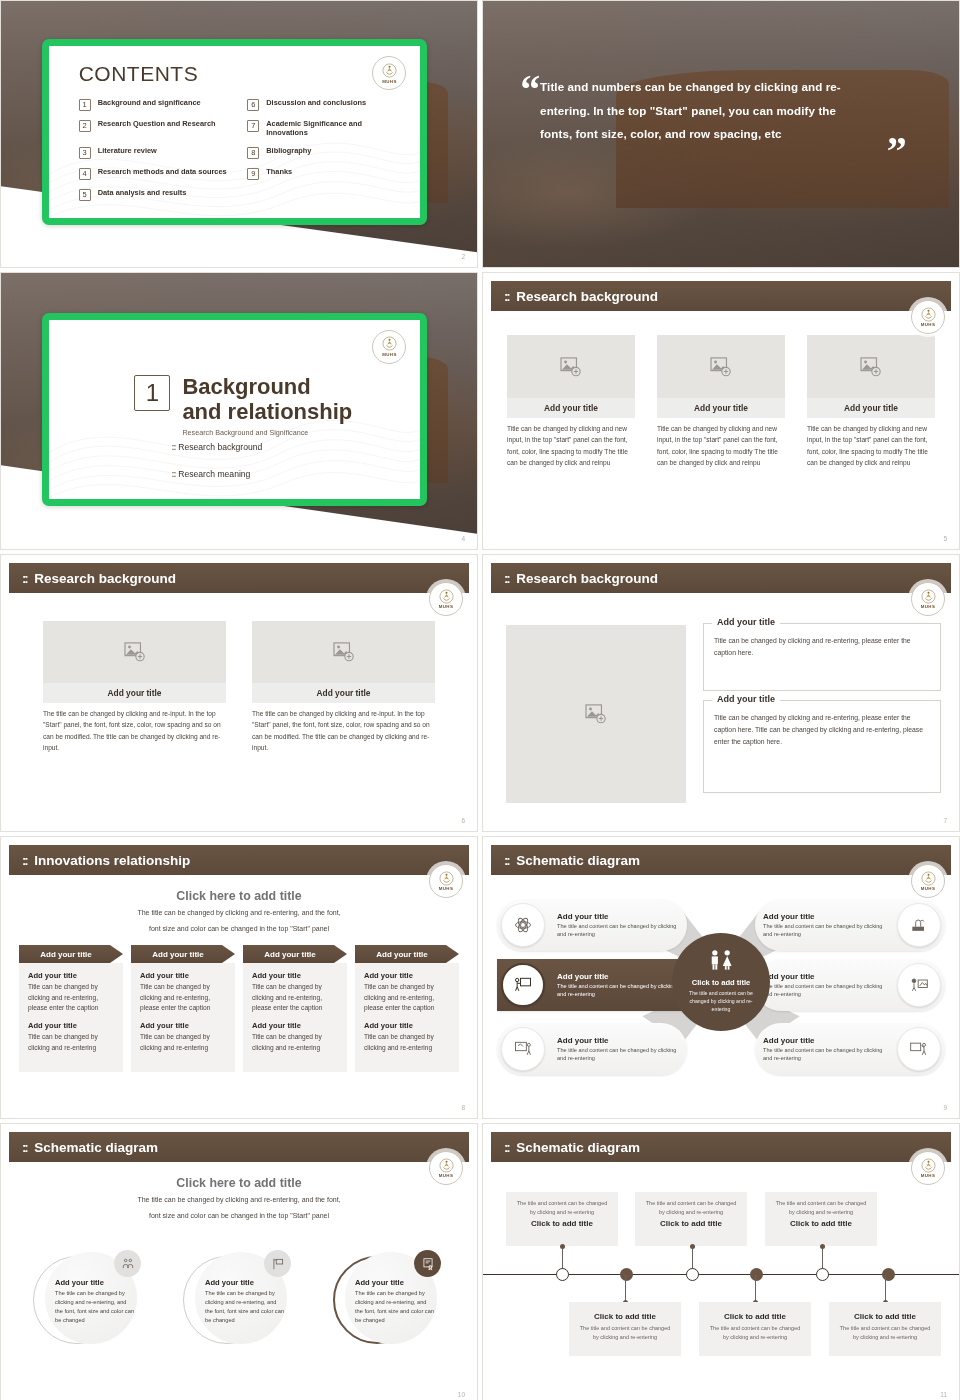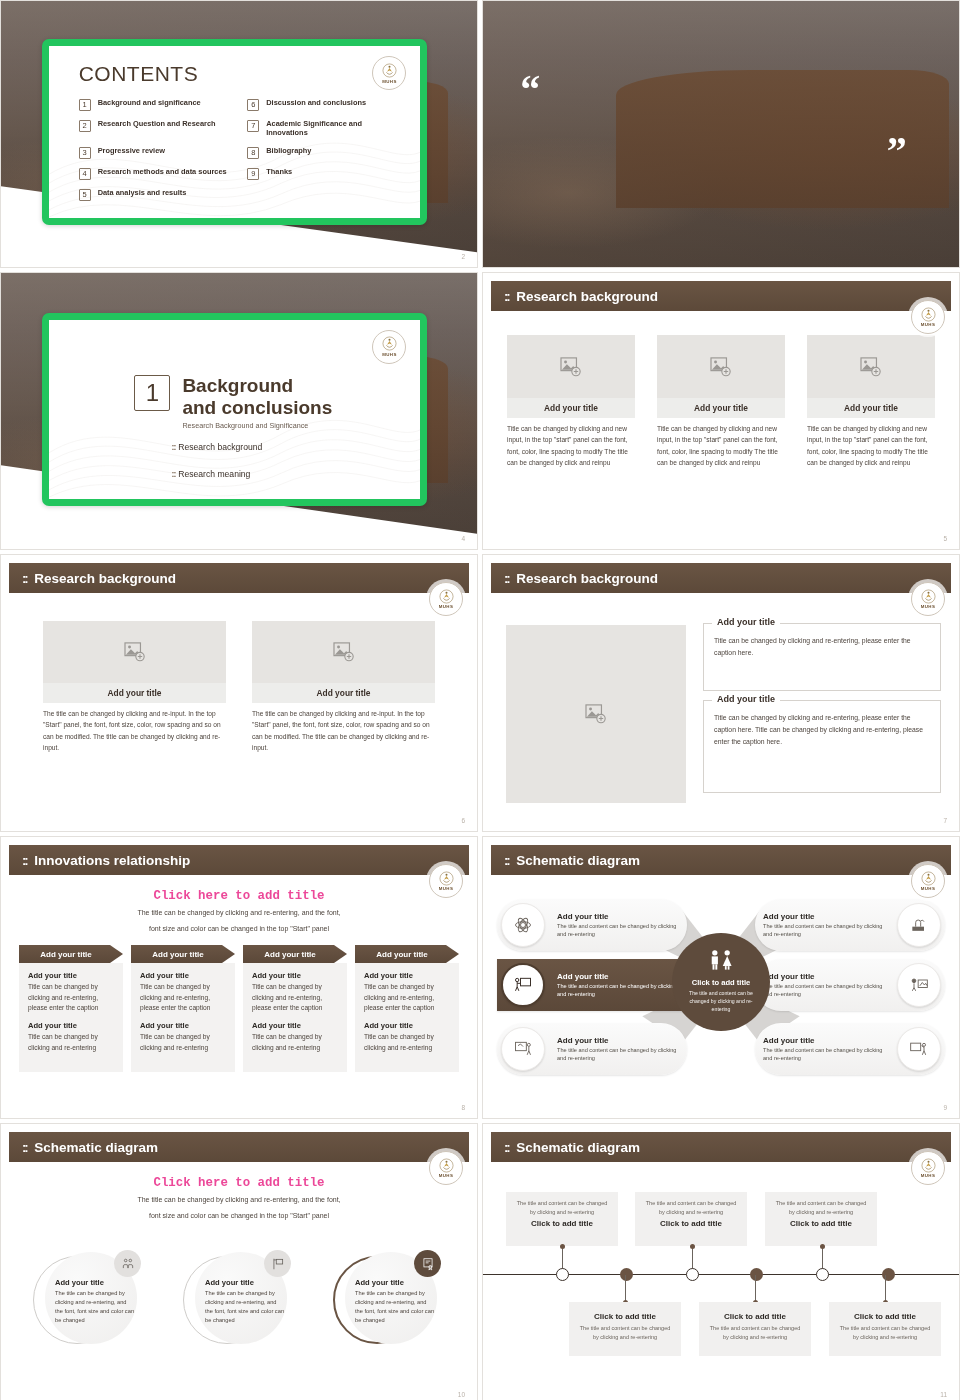--- a/index.html
+++ b/index.html
@@ -126,21 +126,21 @@
 
   
   .sec-wrap { position: absolute; left: 23%; top: 31%; display: flex; gap: 12px; }
   .sec-num {
     width: 36px; height: 36px;
     border: 1.2px solid #6b5a48;
     display: flex; align-items: center; justify-content: center;
     font-size: 24px; color: #4a3a2c;
     border-radius: 2px;
   }
-  .sec-title { font-size: 19px; font-weight: bold; color: #4a3a2c; line-height: 1.12; }
+  .sec-title { font-size: 22px; font-weight: bold; color: #4a3a2c; line-height: 1.12; }
   .sec-sub { font-size: 7.2px; color: #6a5c50; margin-top: 3px; }
   .sec-bul { position: absolute; left: 33%; top: 59%; }
   .sec-bul div { font-size: 8.6px; color: #3b3029; margin-bottom: 4px; margin-top: 17px; }
   .sec-bul .dd { color: #7a6450; font-weight: bold; letter-spacing: -1px; margin-right: 3px; }
 
   
   .hdrbar {
     position: absolute; left: 8px; right: 8px; top: 8px; height: 30px;
     background: linear-gradient(180deg, #6a5544, #5c4939);
     display: flex; align-items: center;
@@ -203,21 +203,21 @@
     position: absolute; top: -7px; left: 8px;
     background: #fff; padding: 0 5px;
     font-size: 9px; font-weight: bold; color: #3b3029;
   }
   .fsbox p { font-size: 6.8px; color: #4d443d; line-height: 1.75; }
 
   
   .ctr-head {
     position: absolute; left: 0; right: 0; top: 52px; text-align: center;
   }
-  .ctr-head h3 { font-size: 12.4px; color: #ec4899; font-weight: bold; font-family: Liberation Mono, monospace; }
+  .ctr-head h3 { font-size: 12.4px; color: #737373; font-weight: bold; }
   .ctr-head p { font-size: 7px; color: #4d443d; line-height: 1.55; margin-top: 5px; }
 
   
   .prog {
     position: absolute; left: 18px; right: 18px; top: 108px;
     display: grid; grid-template-columns: repeat(4, 1fr); gap: 8px;
   }
   .chev {
     height: 18px;
     background: linear-gradient(180deg,#6a5544,#5b4839);
@@ -351,21 +351,21 @@
         <div class="toc-item">
             <span class="toc-num">1</span>
             <span class="toc-txt">Background and significance</span>
           </div>
         <div class="toc-item">
             <span class="toc-num">2</span>
             <span class="toc-txt">Research Question and Research</span>
           </div>
         <div class="toc-item">
             <span class="toc-num">3</span>
-            <span class="toc-txt">Progressive review</span>
+            <span class="toc-txt">Literature review</span>
           </div>
         <div class="toc-item">
             <span class="toc-num">4</span>
             <span class="toc-txt">Research methods and data sources</span>
           </div>
         <div class="toc-item">
             <span class="toc-num">5</span>
             <span class="toc-txt">Data analysis and results</span>
           </div>
         <div class="toc-item">
@@ -397,20 +397,23 @@
     </div>
     <div class="page-no">2</div>
   </div>
 
   <div class="slide">
     <div class="photo-bg">
       <div class="bld" style="left:28%;top:26%;width:70%;height:52%"></div>
     </div>
     <div class="qmark open">“</div>
     <div class="qmark close">”</div>
+    <div class="quote-wrap">
+      <div class="quote-text">Title and numbers can be changed by clicking and re-entering. In the top "Start" panel, you can modify the fonts, font size, color, and row spacing, etc</div>
+    </div>
   </div>
 
   <div class="slide">
     <div class="photo-bg">
       <div class="bld"></div>
       <div class="wedge"></div>
     </div>
     <div class="white-card">
       <svg class="wave" viewBox="0 0 400 120" preserveAspectRatio="none">
         <g fill="none" stroke="#cfcac4" stroke-width=".35">
@@ -419,21 +422,21 @@
           <path d="M0,100 C80,54 160,126 250,80 C320,46 370,90 400,77"></path>
           <path d="M0,110 C80,66 160,134 250,92 C320,58 370,100 400,88"></path>
           <path d="M0,70 C80,20 160,102 250,50 C320,12 370,60 400,45"></path>
           <path d="M0,118 C80,78 160,142 250,104 C320,72 370,112 400,100"></path>
         </g>
       </svg>
       <div class="sec-wrap">
         <div class="sec-num">1</div>
         <div>
           <div class="sec-title">Background</div>
-          <div class="sec-title">and conclusions</div>
+          <div class="sec-title">and relationship</div>
           <div class="sec-sub">Research Background and Significance</div>
         </div>
       </div>
       <div class="sec-bul">
         <div><span class="dd">::</span><span>Research background</span></div>
         <div><span class="dd">::</span><span>Research meaning</span></div>
       </div>
       <div class="logo" style="right:14px;top:10px">
         <svg class="mark" viewBox="0 0 24 24">
           <circle cx="12" cy="12" r="10.5" fill="none" stroke="#8a6f3c" stroke-width=".8"></circle>

